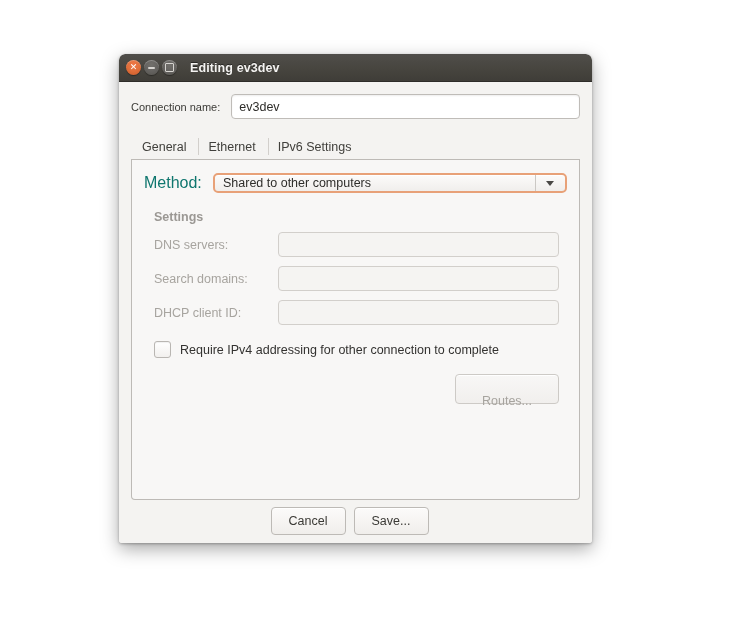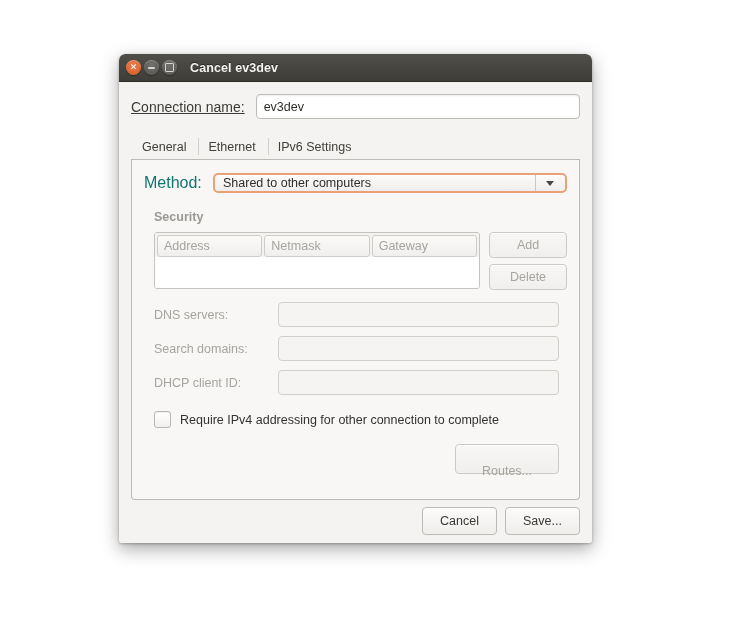--- a/index.html
+++ b/index.html
@@ -98,25 +98,24 @@
     padding: 0;
     position: relative;
   }
 
   .row-conn {
     display: flex;
     align-items: center;
     padding: 12px 12px 0 12px;
   }
   .lbl-conn {
-    font-size: 14px;
+    font-size: 11px;
     color: #3c3b37;
     margin-right: 11px;
     white-space: nowrap;
-    text-decoration: underline;
   }
 
   .entry {
     flex: 1;
     height: 25px;
     background: #ffffff;
     border: 1px solid #bfbcb8;
     border-radius: 4px;
     box-shadow: inset 0 1px 2px rgba(0,0,0,0.07);
     font-size: 12.5px;
@@ -357,21 +356,21 @@
   .btn-routes { width: 104px; padding: 14px; height: 27px; line-height: 25px; }
 
   
   .actionbar {
     position: absolute;
     left: 0;
     right: 0;
     bottom: 0;
     height: 45px;
     display: flex;
-    justify-content: flex-end;
+    justify-content: center;
     align-items: center;
     padding-right: 12px;
     gap: 8px;
     box-sizing: border-box;
   }
   .btn-action {
     width: 75px;
     height: 28px;
     line-height: 26px;
     padding: 0;
@@ -387,21 +386,21 @@
     <div class="titlebar">
       <div class="wbtns">
         <div class="wbtn wbtn-close">✕</div>
         <div class="wbtn wbtn-min">
             <span class="glyph"></span>
           </div>
         <div class="wbtn wbtn-max">
             <span class="glyph"></span>
           </div>
       </div>
-      <div class="wtitle">Cancel ev3dev</div>
+      <div class="wtitle">Editing ev3dev</div>
     </div>
 
     <div class="wbody">
 
       <div class="row-conn">
         <div class="lbl-conn">Connection name:</div>
         <div class="entry" placeholder="">ev3dev</div>
       </div>
 
       <div class="tabs">
@@ -414,36 +413,22 @@
 
         <div class="row-method">
           <div class="lbl-method">Method:</div>
           <div class="combo">
             <div class="combo-text">Shared to other computers</div>
             <div class="combo-sep"></div>
             <div class="combo-arrow"></div>
           </div>
         </div>
 
-        <div class="sec-title">Security</div>
-
-        <div class="addr-block">
-          <div class="addr-table">
-            <div class="addr-head">
-              <div class="addr-col">Address</div>
-              <div class="addr-col">Netmask</div>
-              <div class="addr-col">Gateway</div>
-            </div>
-            <div class="addr-body"></div>
-          </div>
-          <div class="addr-side">
-            <div class="btn btn-side disabled">Add</div>
-            <div class="btn btn-side disabled">Delete</div>
-          </div>
-        </div>
+        <div class="sec-title">Settings</div>
+
 
         <div class="frow">
           <div class="flbl">DNS servers:</div>
           <div class="fentry" placeholder=""></div>
         </div>
 
         <div class="frow">
           <div class="flbl">Search domains:</div>
           <div class="fentry" placeholder=""></div>
         </div>

